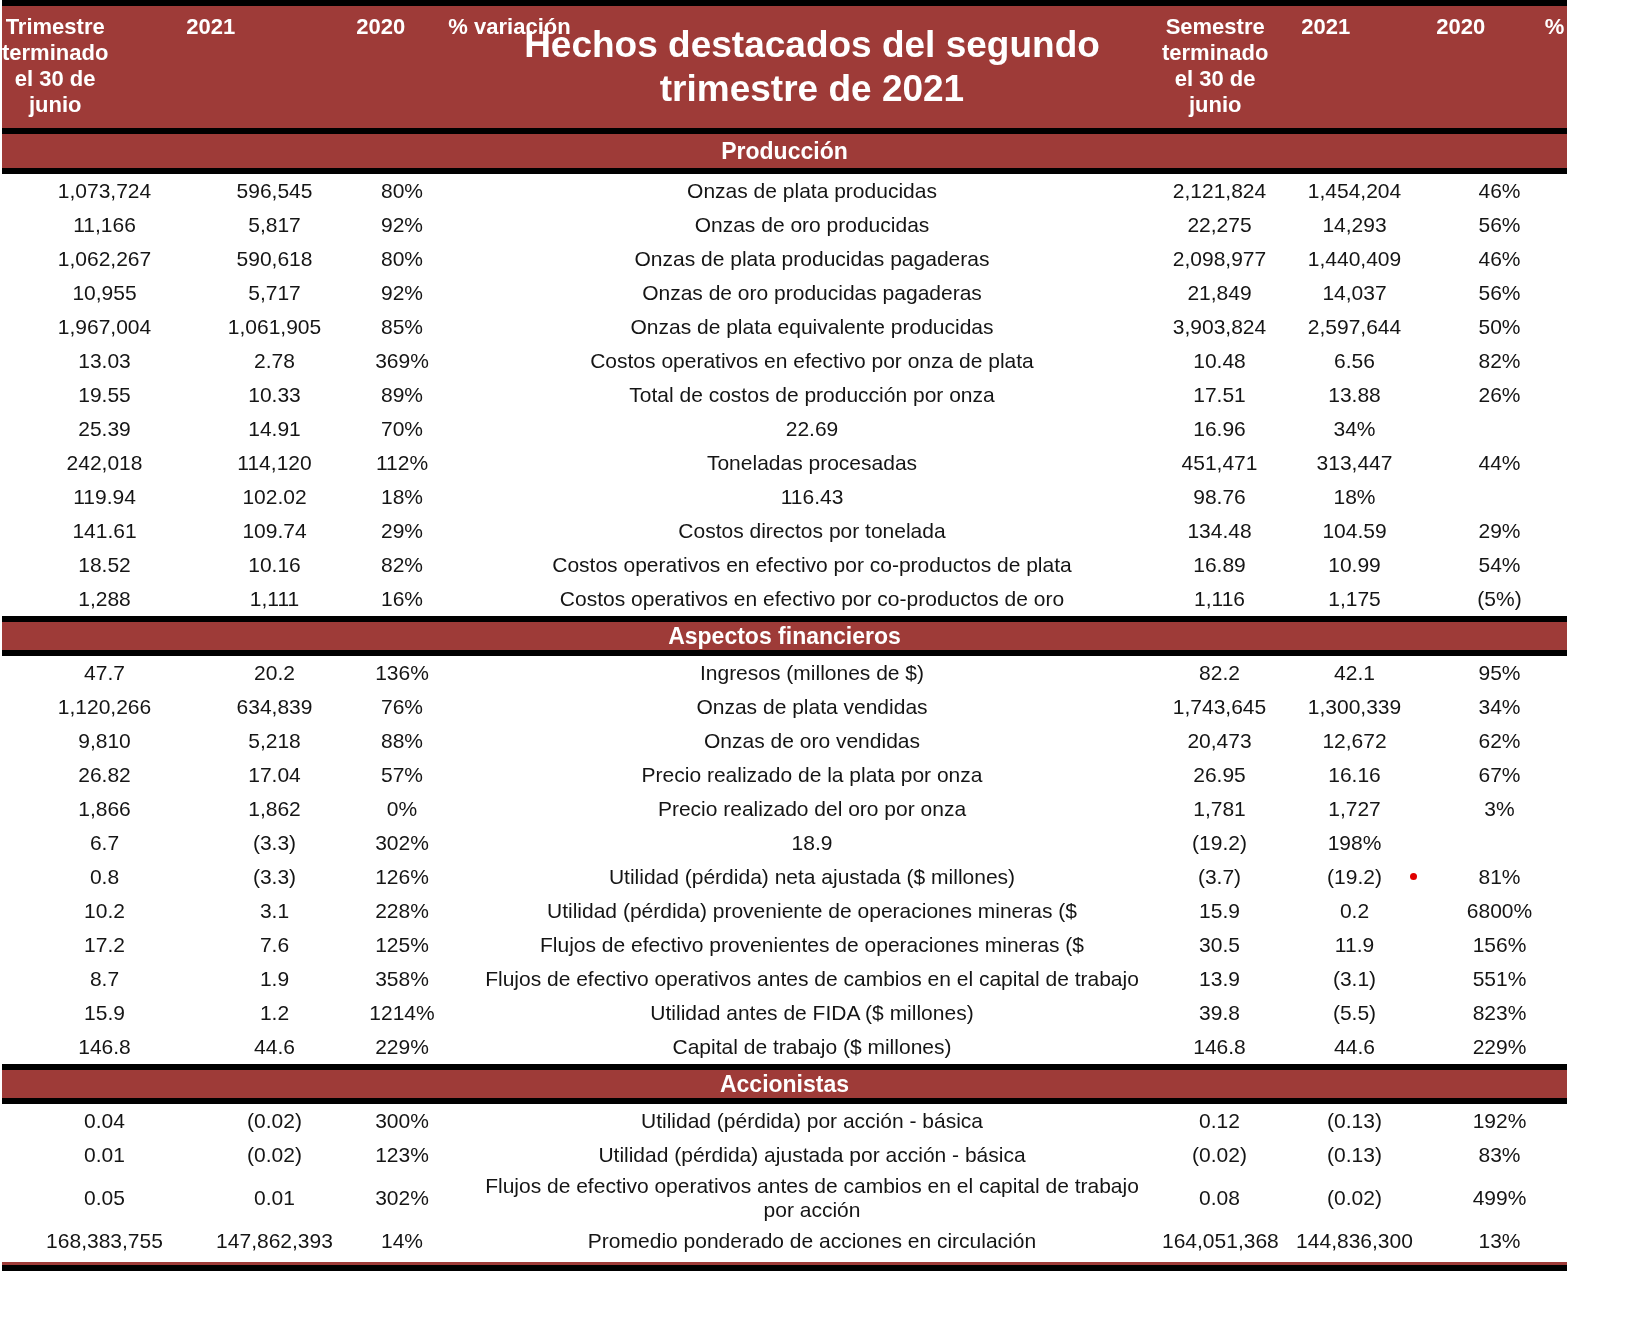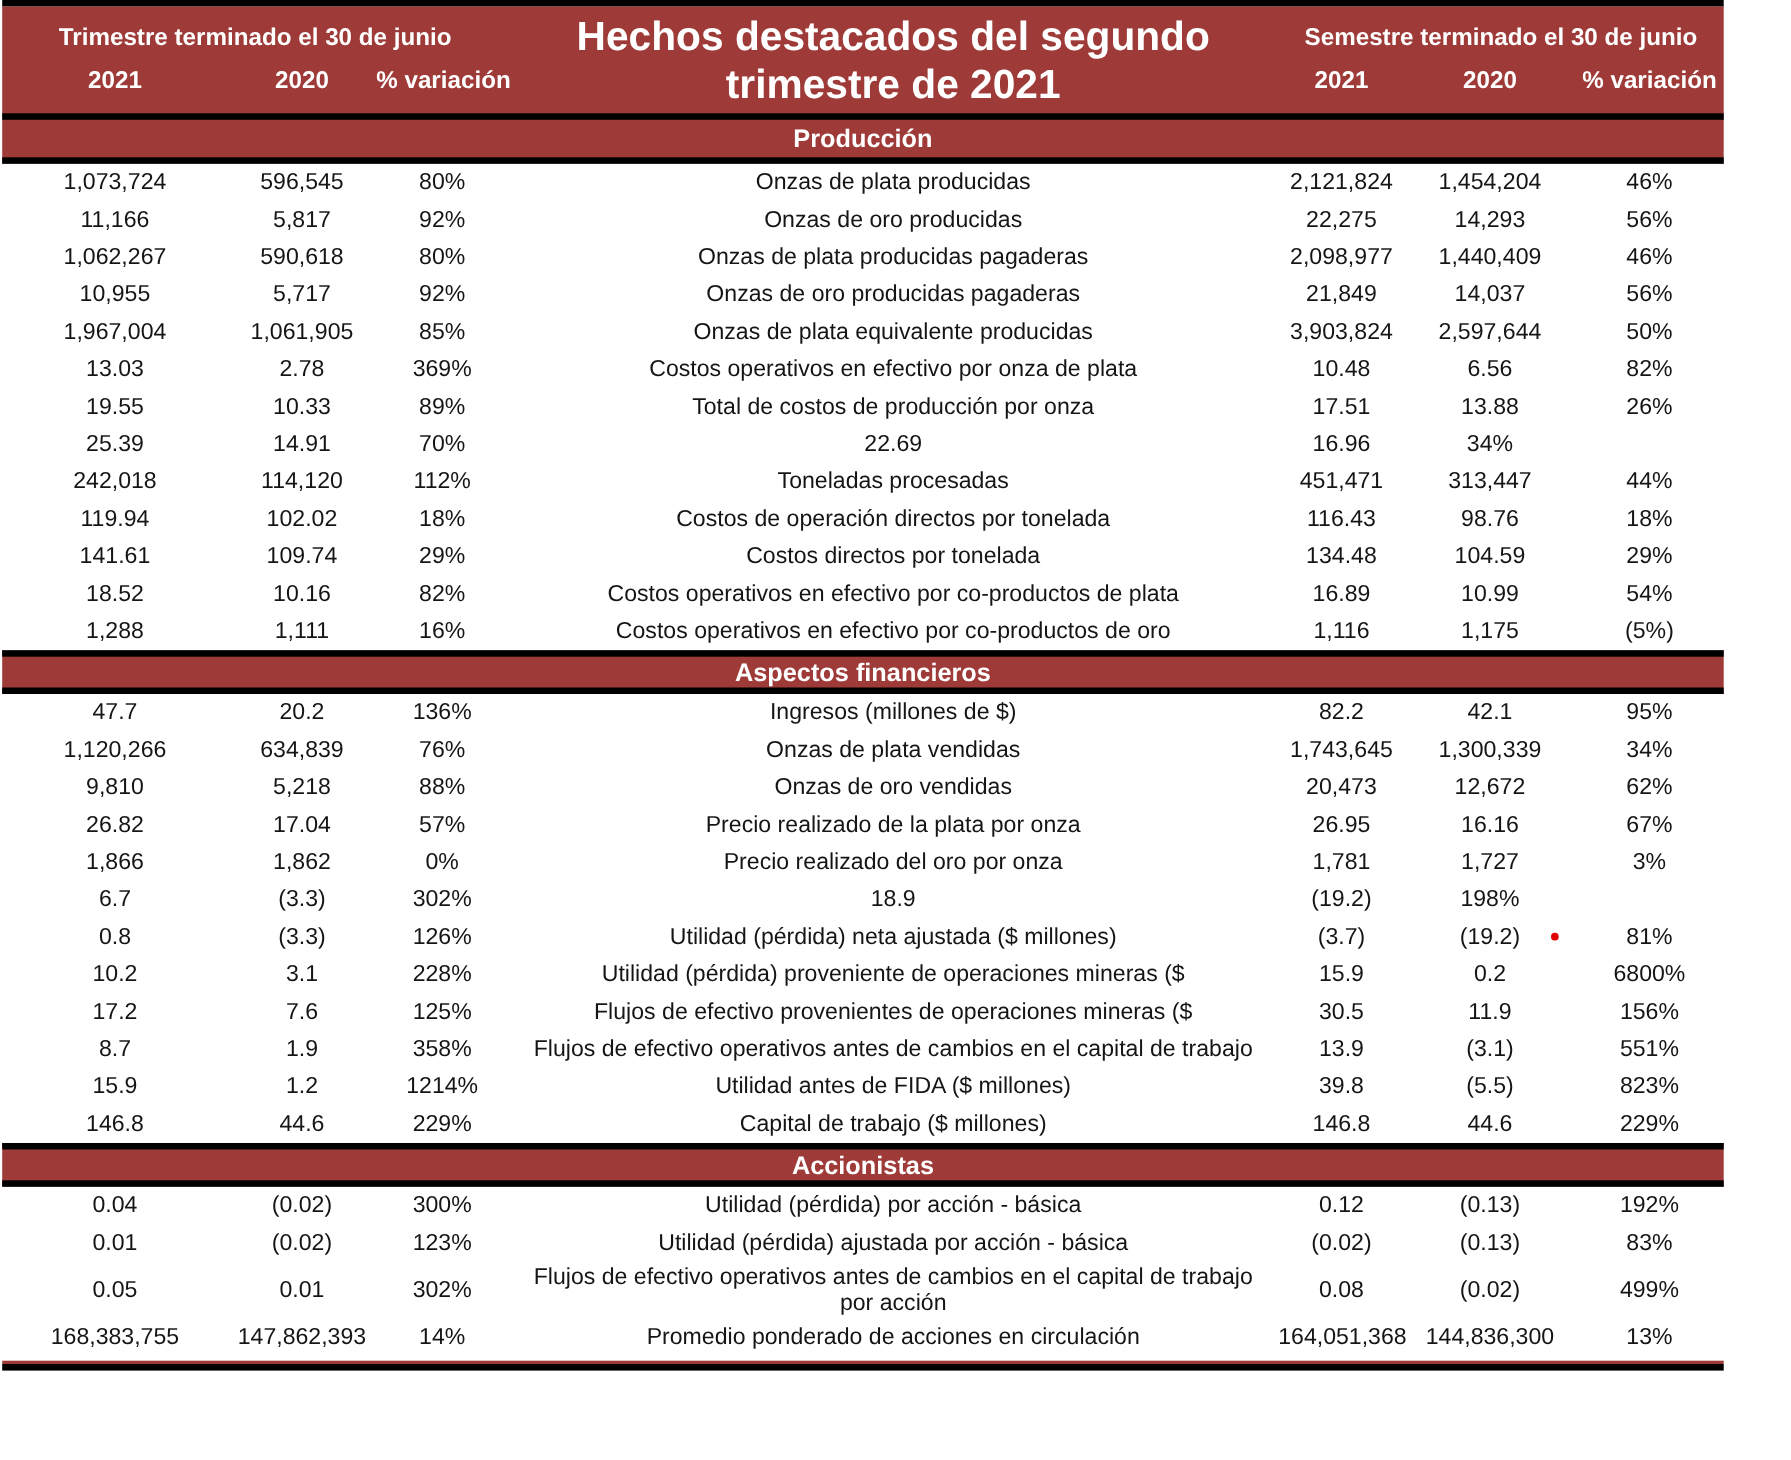--- a/index.html
+++ b/index.html
@@ -17,21 +17,21 @@
   }
   
   .header-band {
     background: #9E3B38;
     display: grid;
     grid-template-columns: 460px 700px 405px;
     min-height: 103px;
     border-bottom: 6px solid #000;
     color: #fff;
   }
-  .hgroup { display: flex; flex-direction: column; justify-content: space-around; padding: 8px 0 10px 0; }
+  .hgroup { display: flex; flex-direction: row; justify-content: space-around; padding: 8px 0 10px 0; }
   .hgroup-title { text-align: center; font-size: 22px; font-weight: bold; }
   .hcols { display: grid; }
   .hcols-left  { grid-template-columns: 205px 135px 120px; }
   .hcols-right { grid-template-columns: 115px 155px 135px; }
   .hcols span { text-align: center; font-size: 22px; font-weight: bold; white-space: nowrap; }
   .main-title {
     display: flex; align-items: center; justify-content: center;
     text-align: center;
     font-size: 37px; font-weight: bold; line-height: 1.18;
     padding: 0 30px;
@@ -176,21 +176,20 @@
         <div class="cell num">112%</div>
         <div class="cell concept">Toneladas procesadas</div>
         <div class="cell num">451,471</div>
         <div class="cell num">313,447</div>
         <div class="cell num">44%</div>
       </div>
       <div class="data-row">
         <div class="cell num">119.94</div>
         <div class="cell num">102.02</div>
         <div class="cell num">18%</div>
-        <div class="cell concept">Costos de operación directos por tonelada</div>
         <div class="cell num">116.43</div>
         <div class="cell num">98.76</div>
         <div class="cell num">18%</div>
       </div>
       <div class="data-row">
         <div class="cell num">141.61</div>
         <div class="cell num">109.74</div>
         <div class="cell num">29%</div>
         <div class="cell concept">Costos directos por tonelada</div>
         <div class="cell num">134.48</div>

